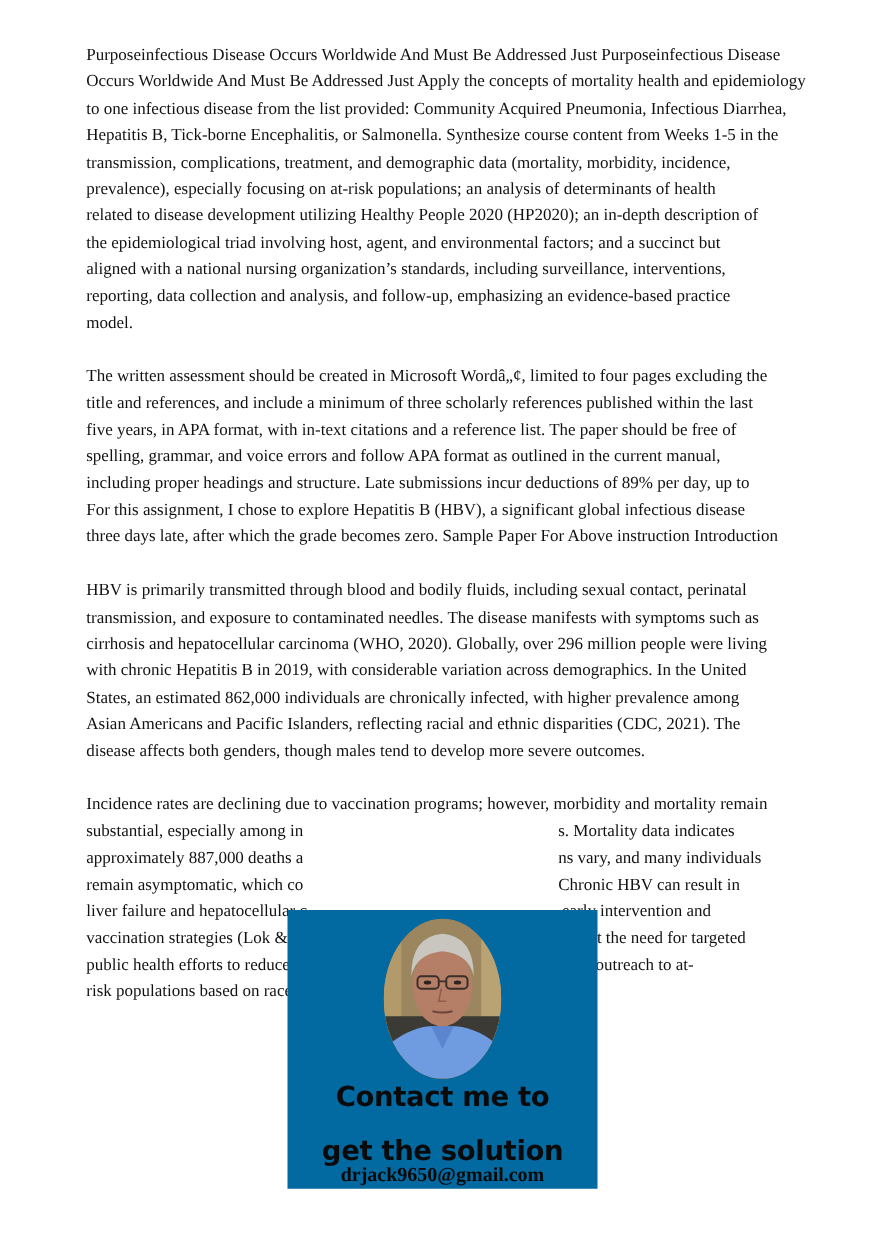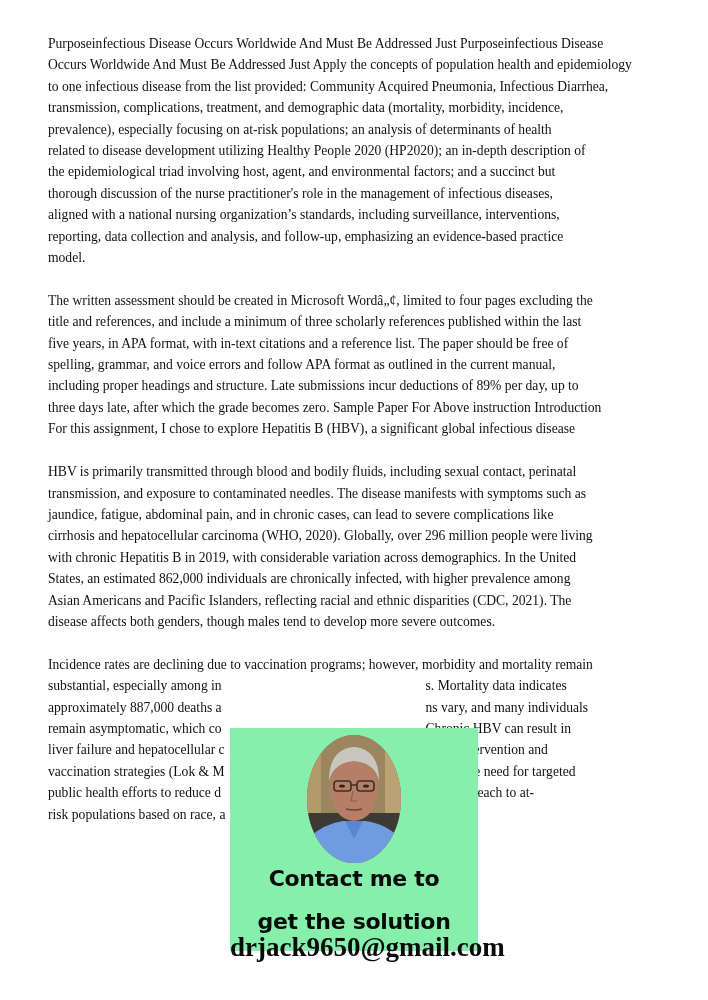--- a/index.html
+++ b/index.html
@@ -23,28 +23,29 @@
     }
     .para {
       margin: 0 0 21.4px 0;
     }
     .line {
       display: block;
       font-size: 13.6px;
       line-height: 21.4px;
       white-space: nowrap;
       letter-spacing: 0px;
+      margin-left: 21px;
     }
     .promo {
       position: absolute;
       left: 230px;
       top: 728px;
       width: 248px;
       height: 223px;
-      background: #86efac;
+      background: #0369a1;
     }
     .photo {
       position: absolute;
       left: 77px;
       top: 7px;
       width: 94px;
       height: 128px;
       border-radius: 50%;
       overflow: hidden;
       background: #8a7a5a;
@@ -62,60 +63,59 @@
       letter-spacing: -0.3px;
       white-space: nowrap;
     }
     .promo-line.l1 { top: 138px; }
     .promo-line.l2 { top: 181px; }
     .promo-email {
       position: absolute;
       left: 0;
       width: 248px;
       top: 204px;
-      text-align: right;
+      text-align: center;
       font-family: "Liberation Serif", "DejaVu Serif", serif;
       font-weight: bold;
-      font-size: 27px;
+      font-size: 16px;
       color: #0a0a0a;
       white-space: nowrap;
     }
   </style>
 </head>
 <body>
 
 <div class="page">
   <div class="para">
     <span class="line">Purposeinfectious Disease Occurs Worldwide And Must Be Addressed Just Purposeinfectious Disease</span>
-    <span class="line">Occurs Worldwide And Must Be Addressed Just Apply the concepts of population health and epidemiology</span>
+    <span class="line">Occurs Worldwide And Must Be Addressed Just Apply the concepts of mortality health and epidemiology</span>
     <span class="line">to one infectious disease from the list provided: Community Acquired Pneumonia, Infectious Diarrhea,</span>
+    <span class="line">Hepatitis B, Tick-borne Encephalitis, or Salmonella. Synthesize course content from Weeks 1-5 in the</span>
     <span class="line">transmission, complications, treatment, and demographic data (mortality, morbidity, incidence,</span>
     <span class="line">prevalence), especially focusing on at-risk populations; an analysis of determinants of health</span>
     <span class="line">related to disease development utilizing Healthy People 2020 (HP2020); an in-depth description of</span>
     <span class="line">the epidemiological triad involving host, agent, and environmental factors; and a succinct but</span>
-    <span class="line">thorough discussion of the nurse practitioner's role in the management of infectious diseases,</span>
     <span class="line">aligned with a national nursing organization’s standards, including surveillance, interventions,</span>
     <span class="line">reporting, data collection and analysis, and follow-up, emphasizing an evidence-based practice</span>
     <span class="line">model.</span>
   </div>
 
   <div class="para">
     <span class="line">The written assessment should be created in Microsoft Wordâ„¢, limited to four pages excluding the</span>
     <span class="line">title and references, and include a minimum of three scholarly references published within the last</span>
     <span class="line">five years, in APA format, with in-text citations and a reference list. The paper should be free of</span>
     <span class="line">spelling, grammar, and voice errors and follow APA format as outlined in the current manual,</span>
     <span class="line">including proper headings and structure. Late submissions incur deductions of 89% per day, up to</span>
+    <span class="line">For this assignment, I chose to explore Hepatitis B (HBV), a significant global infectious disease</span>
     <span class="line">three days late, after which the grade becomes zero. Sample Paper For Above instruction Introduction</span>
-    <span class="line">For this assignment, I chose to explore Hepatitis B (HBV), a significant global infectious disease</span>
   </div>
 
   <div class="para">
     <span class="line">HBV is primarily transmitted through blood and bodily fluids, including sexual contact, perinatal</span>
     <span class="line">transmission, and exposure to contaminated needles. The disease manifests with symptoms such as</span>
-    <span class="line">jaundice, fatigue, abdominal pain, and in chronic cases, can lead to severe complications like</span>
     <span class="line">cirrhosis and hepatocellular carcinoma (WHO, 2020). Globally, over 296 million people were living</span>
     <span class="line">with chronic Hepatitis B in 2019, with considerable variation across demographics. In the United</span>
     <span class="line">States, an estimated 862,000 individuals are chronically infected, with higher prevalence among</span>
     <span class="line">Asian Americans and Pacific Islanders, reflecting racial and ethnic disparities (CDC, 2021). The</span>
     <span class="line">disease affects both genders, though males tend to develop more severe outcomes.</span>
   </div>
 
   <div class="para">
     <span class="line">Incidence rates are declining due to vaccination programs; however, morbidity and mortality remain</span>
     <span class="line" style="white-space:pre">substantial, especially among in                                                            s. Mortality data indicates</span>

